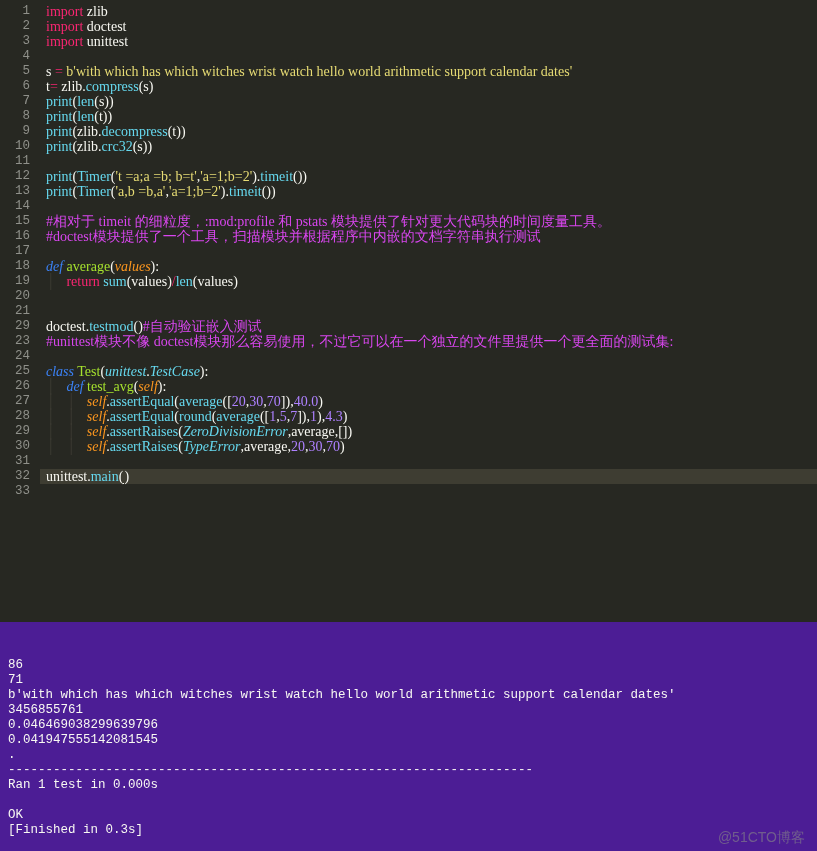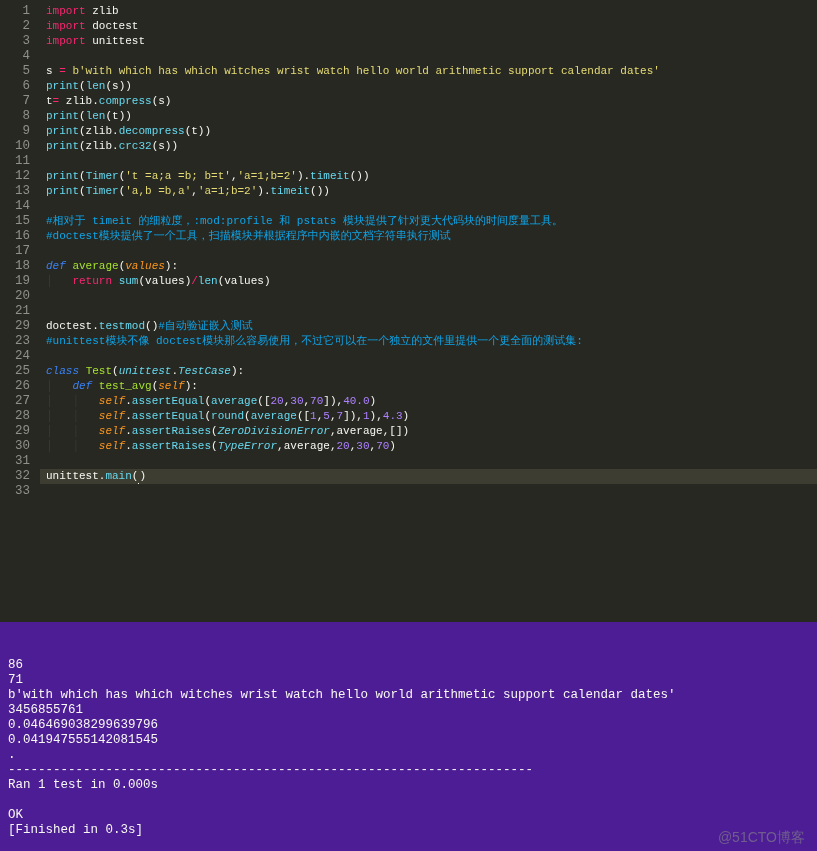--- a/index.html
+++ b/index.html
@@ -33,32 +33,33 @@
   .code-area {
     padding: 4px 0;
     flex: 1;
     position: relative;
   }
   .code-line {
     height: 15px;
     line-height: 15px;
     padding-left: 6px;
     white-space: pre;
-    font-size: 11px;
+    font-size: 14px;
+    font-family: Liberation Serif, serif;
   }
   .hl-line { background: #3e3d32; }
   .kw   { color: #f92672; }       
   .kw2  { color: #3b82f6; font-style: italic; }
   .fn   { color: #66d9ef; }       
   .fnlt { color: #66d9ef; font-style: italic; }
   .name { color: #a6e22e; }       
   .arg  { color: #fd971f; font-style: italic; } 
   .str  { color: #e6db74; }       
   .num  { color: #ae81ff; }       
-  .cmt  { color: #0ea5e9; }       
+  .cmt  { color: #d946ef; }       
   .op   { color: #f92672; }
   .plain{ color: #f8f8f2; }
   .indent-guide { color: #3b3a32; }
 
   .output-pane {
     height: 229px;
     background: #4c1d95;
     color: #f8f8f2;
     padding: 6px 8px;
     font-size: 12.5px;
@@ -122,22 +123,22 @@
       <div>31</div>
       <div>32</div>
       <div>33</div>
     </div>
   <div class="code-area" id="code-area">
       <div class="code-line"><span class="kw">import</span><span class="plain"> zlib</span></div>
       <div class="code-line"><span class="kw">import</span><span class="plain"> doctest</span></div>
       <div class="code-line"><span class="kw">import</span><span class="plain"> unittest</span></div>
       <div class="code-line"></div>
       <div class="code-line"><span class="plain">s </span><span class="op">=</span><span class="plain"> </span><span class="str">b'with which has which witches wrist watch hello world arithmetic support calendar dates'</span></div>
+      <div class="code-line"><span class="plain">t</span><span class="op">=</span><span class="plain"> zlib.</span><span class="fn">compress</span><span class="plain">(s)</span></div>
       <div class="code-line"><span class="fn">print</span><span class="plain">(</span><span class="fn">len</span><span class="plain">(s))</span></div>
-      <div class="code-line"><span class="plain">t</span><span class="op">=</span><span class="plain"> zlib.</span><span class="fn">compress</span><span class="plain">(s)</span></div>
       <div class="code-line"><span class="fn">print</span><span class="plain">(</span><span class="fn">len</span><span class="plain">(t))</span></div>
       <div class="code-line"><span class="fn">print</span><span class="plain">(zlib.</span><span class="fn">decompress</span><span class="plain">(t))</span></div>
       <div class="code-line"><span class="fn">print</span><span class="plain">(zlib.</span><span class="fn">crc32</span><span class="plain">(s))</span></div>
       <div class="code-line"></div>
       <div class="code-line"><span class="fn">print</span><span class="plain">(</span><span class="fn">Timer</span><span class="plain">(</span><span class="str">'t =a;a =b; b=t'</span><span class="plain">,</span><span class="str">'a=1;b=2'</span><span class="plain">).</span><span class="fn">timeit</span><span class="plain">())</span></div>
       <div class="code-line"><span class="fn">print</span><span class="plain">(</span><span class="fn">Timer</span><span class="plain">(</span><span class="str">'a,b =b,a'</span><span class="plain">,</span><span class="str">'a=1;b=2'</span><span class="plain">).</span><span class="fn">timeit</span><span class="plain">())</span></div>
       <div class="code-line"></div>
       <div class="code-line"><span class="cmt">#相对于 timeit 的细粒度，:mod:profile 和 pstats 模块提供了针对更大代码块的时间度量工具。</span></div>
       <div class="code-line"><span class="cmt">#doctest模块提供了一个工具，扫描模块并根据程序中内嵌的文档字符串执行测试</span></div>
       <div class="code-line"></div>

